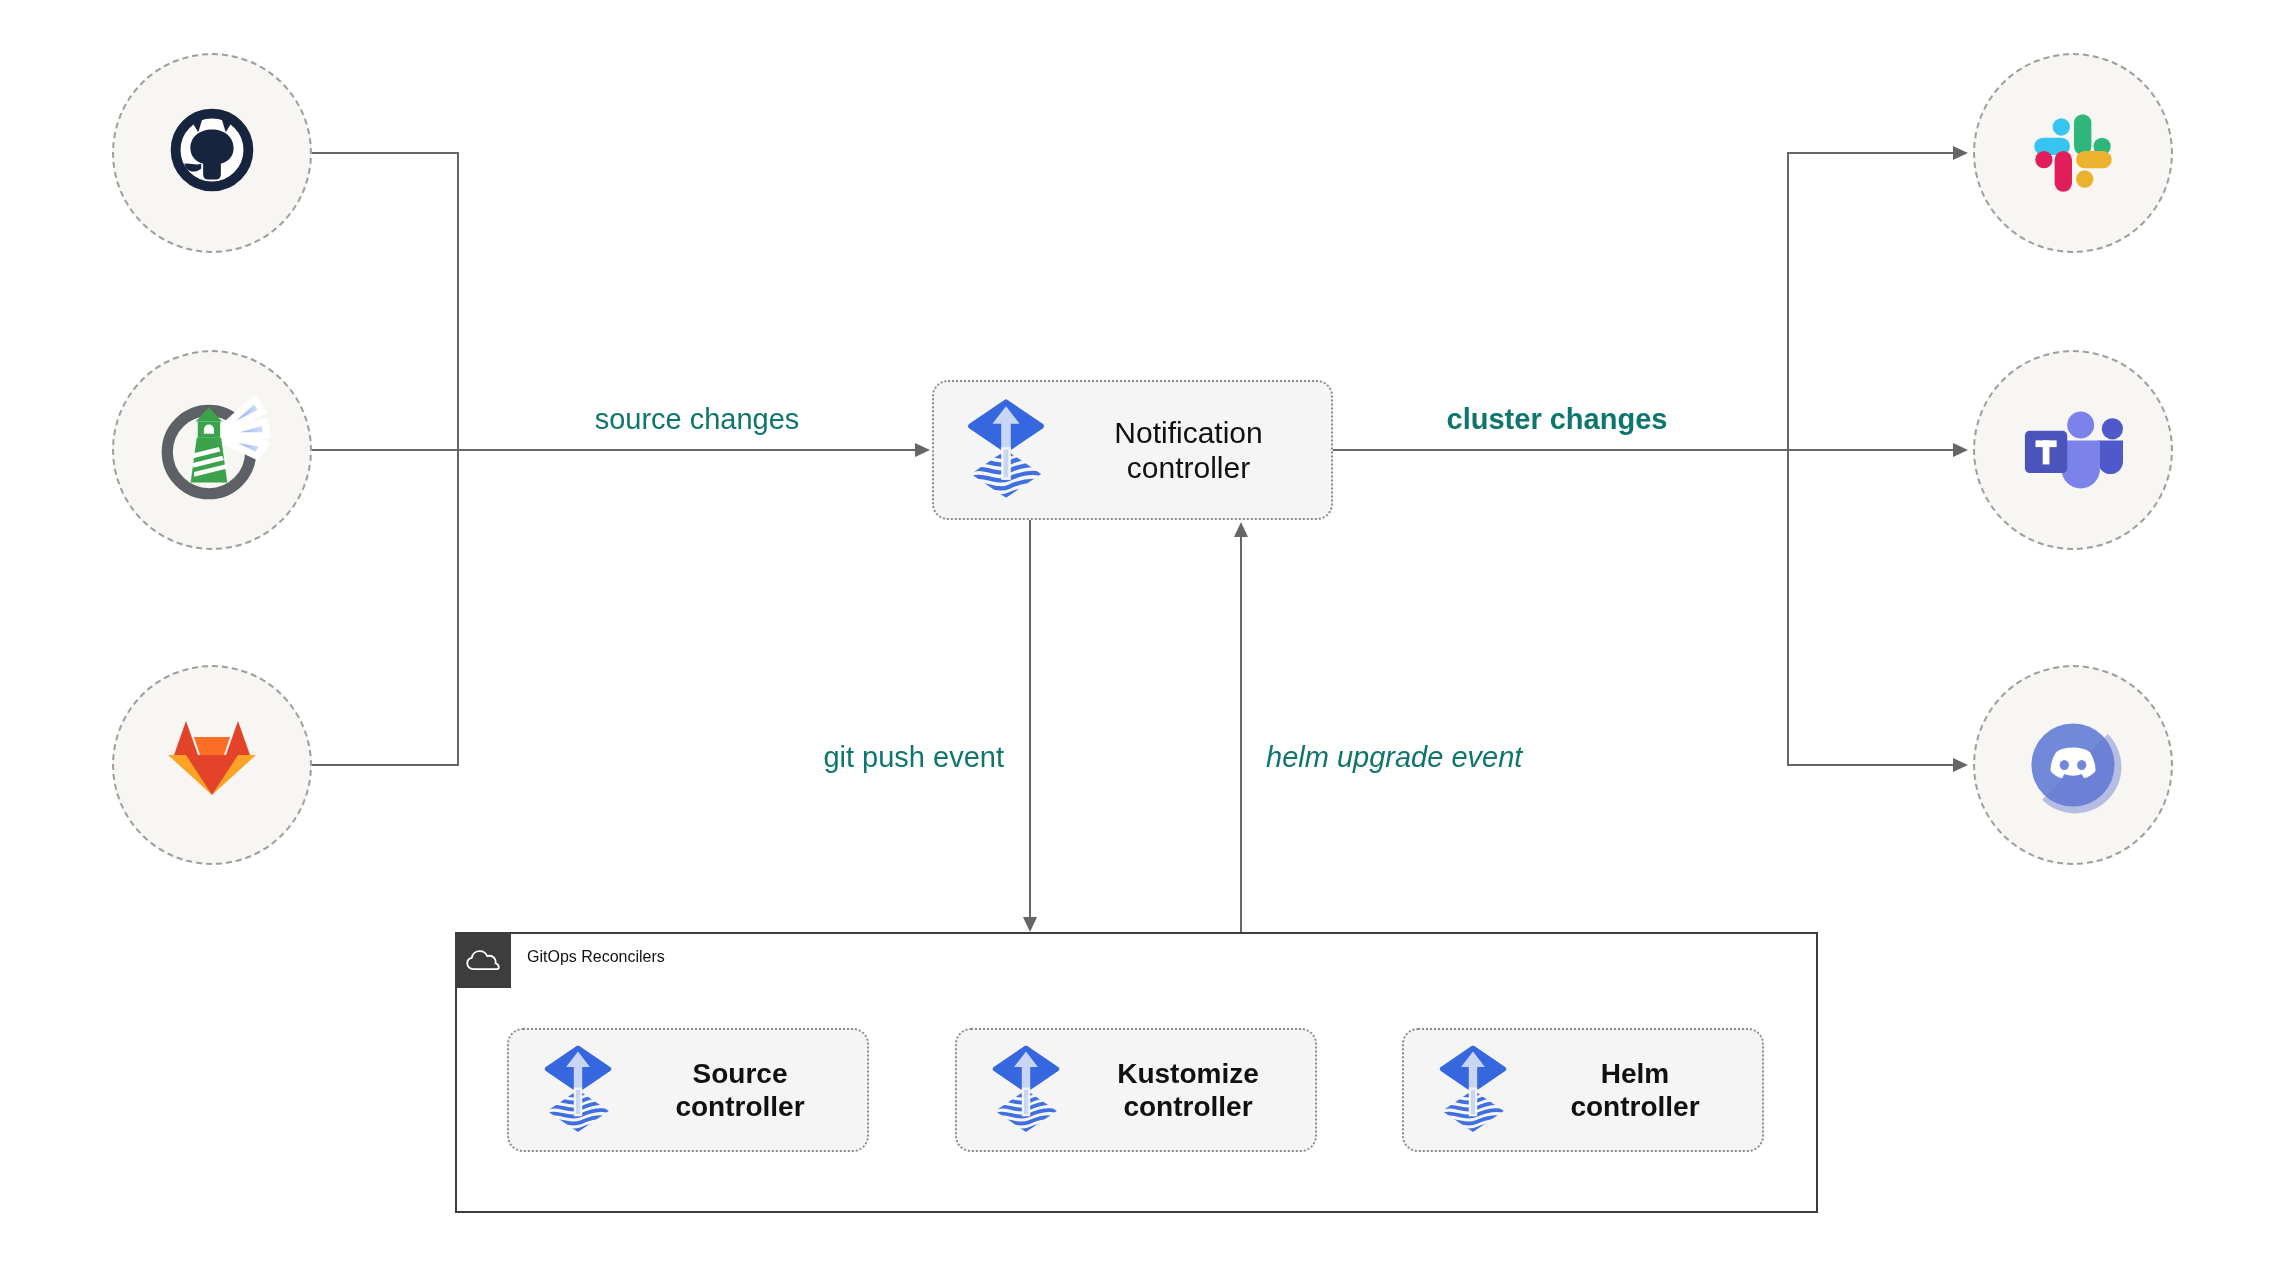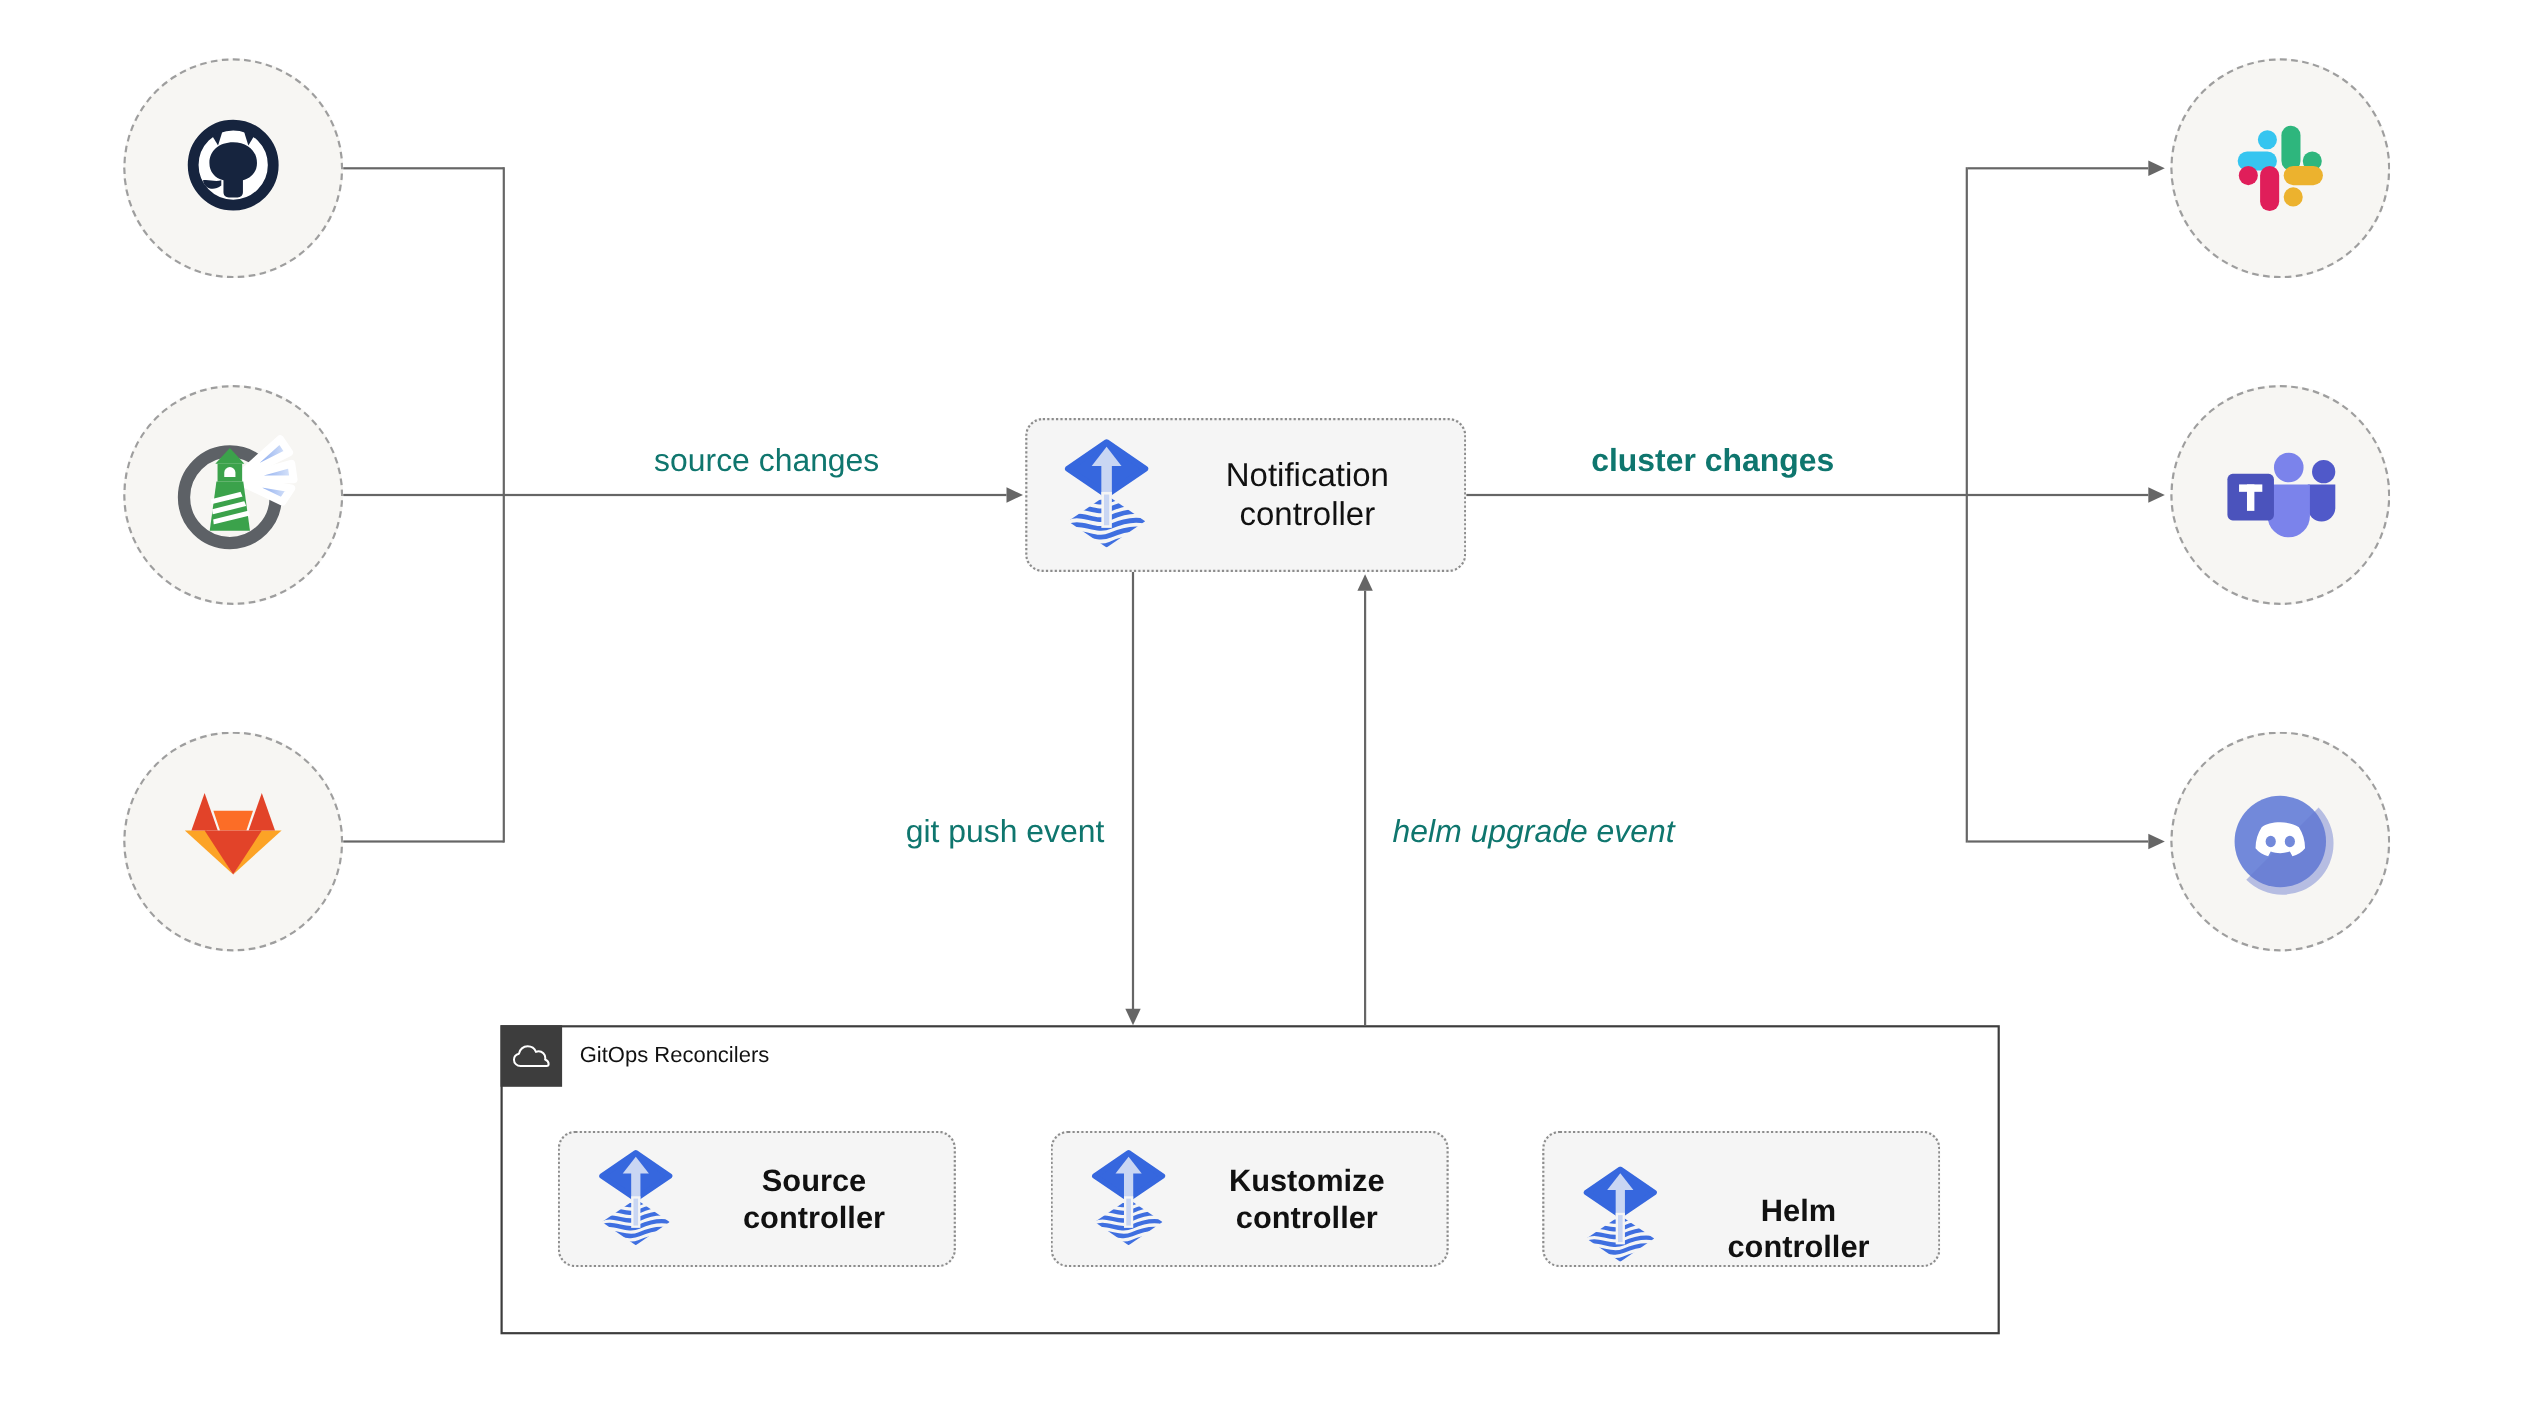--- a/index.html
+++ b/index.html
@@ -34,21 +34,21 @@
   .edge-label{position:absolute;font-size:29px;color:#0f766e;white-space:nowrap;}
   
   .group-box{
     position:absolute;left:455px;top:932px;width:1363px;height:281px;
     background:#fff;border:2px solid #3d3d3d;box-sizing:border-box;
   }
   .group-head{
     position:absolute;left:-2px;top:-2px;width:56px;height:56px;background:#3d3d3d;
     display:flex;align-items:center;justify-content:center;
   }
-  .group-title{position:absolute;left:70px;top:14px;font-size:20px;color:#111;white-space:nowrap;}
+  .group-title{position:absolute;left:70px;top:14px;font-size:16px;color:#111;white-space:nowrap;}
 </style>
 </head>
 <body>
 
 <svg width="0" height="0" style="position:absolute" aria-hidden="true">
   <defs>
 
     <clipPath id="flux-ld">
         <path d="M50 64 L94 94 L50 124 L6 94 Z"></path>
       </clipPath>
@@ -230,18 +230,18 @@
       <use href="#sym-flux"></use>
     </svg>
   <div class="lbl">Source controller</div>
 </div>
 <div class="ctl-box small-ctl" style="left:955px;top:1028px;">
   <svg width="70" height="90" viewBox="0 0 100 128">
       <use href="#sym-flux"></use>
     </svg>
   <div class="lbl">Kustomize controller</div>
 </div>
-<div class="ctl-box small-ctl" style="left:1402px;top:1028px;align-items:flex-end;">
+<div class="ctl-box small-ctl" style="left:1402px;top:1028px;">
   <svg width="70" height="90" viewBox="0 0 100 128">
       <use href="#sym-flux"></use>
     </svg>
   <div class="lbl">Helm controller</div>
 </div>
 
 </body></html>

